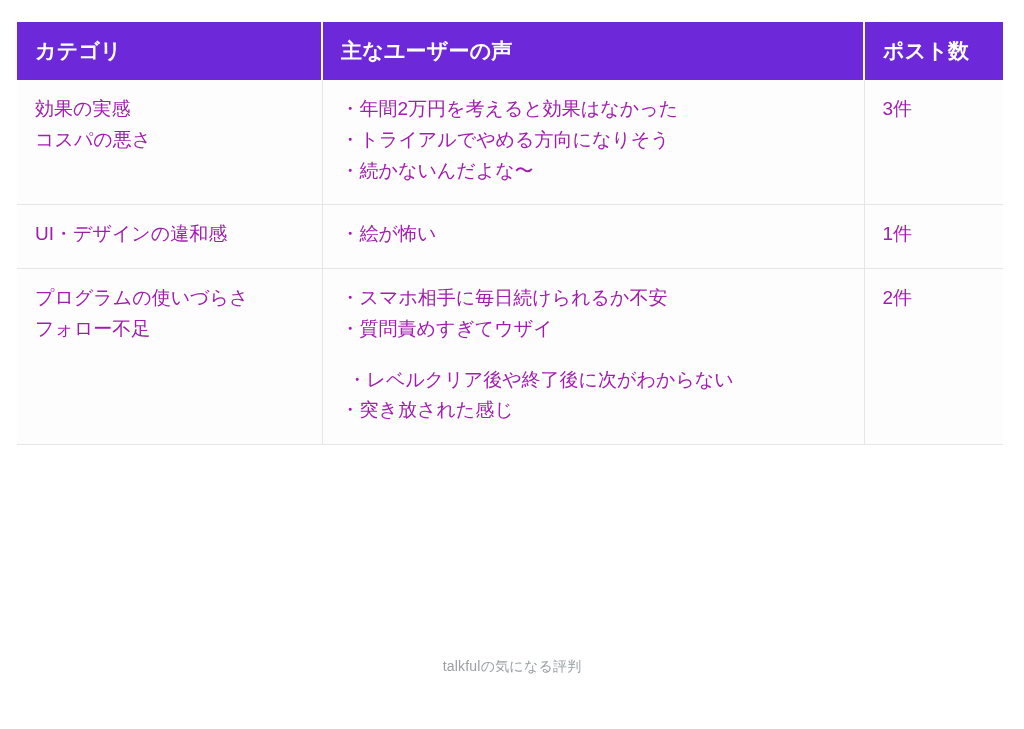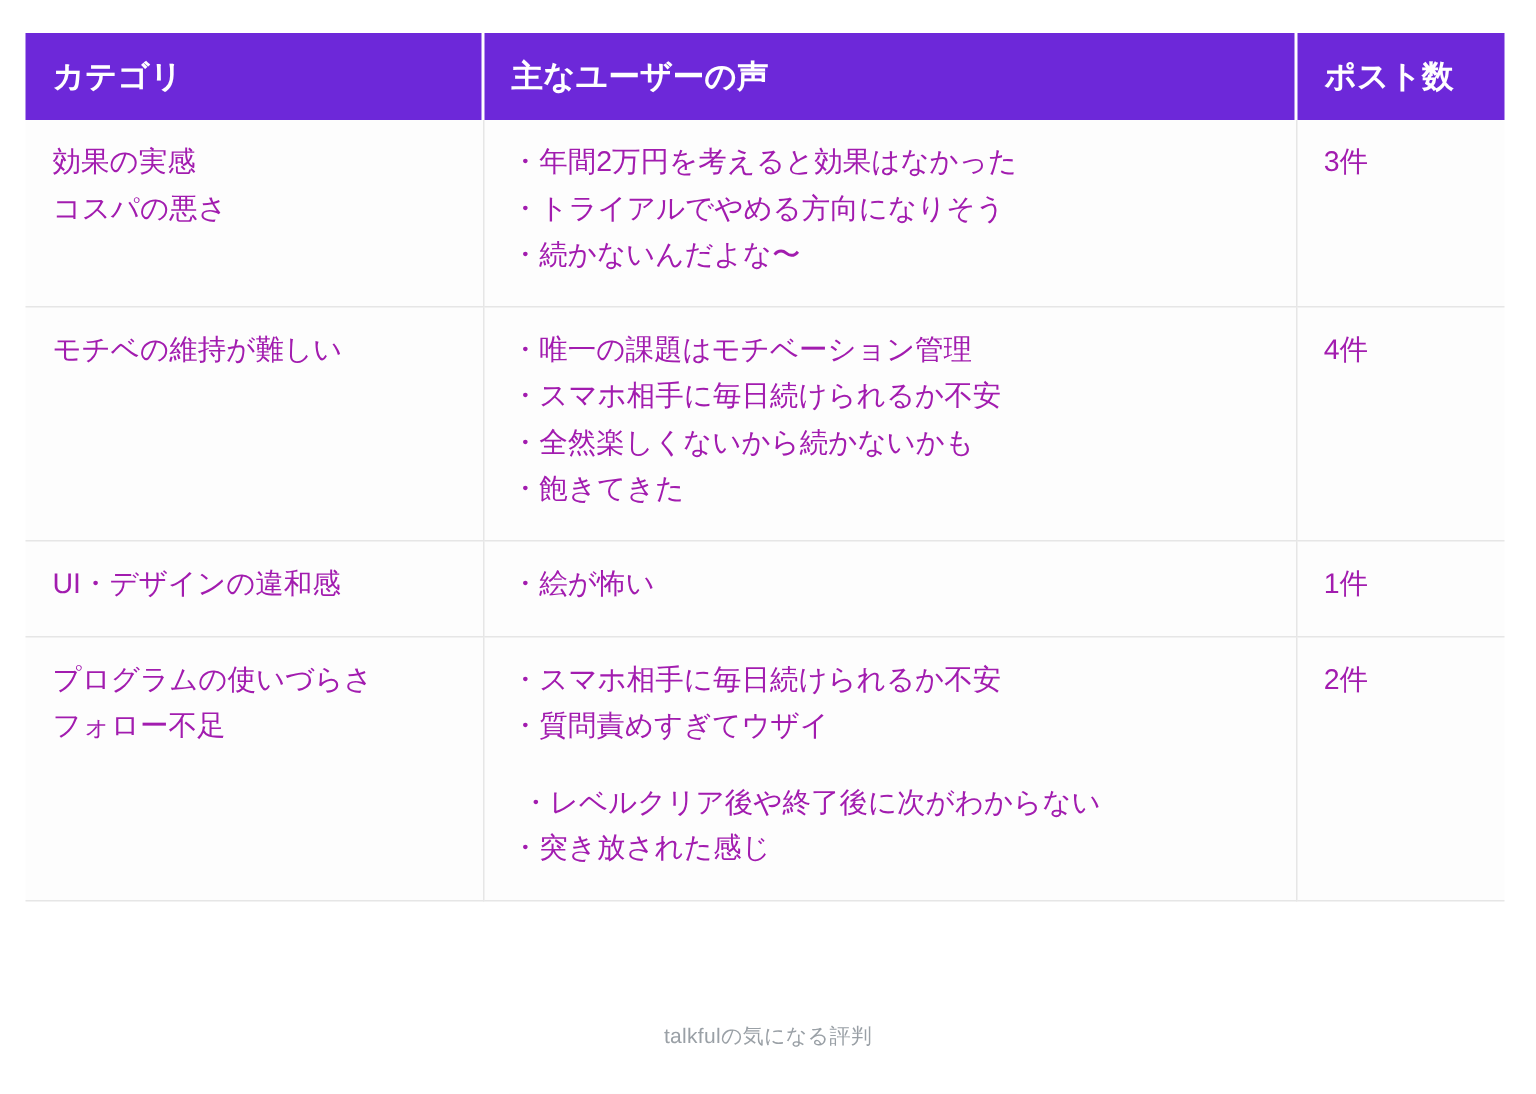--- a/index.html
+++ b/index.html
@@ -72,21 +72,21 @@
   tbody td.cat-cell  { font-size: 19px; }
   tbody td.count-cell{ font-size: 19px; white-space: nowrap; }
 
   .cat-line { display: block; }
   .voice-line { display: block; white-space: nowrap; }
   .voice-line.indent { padding-left: 7px; margin-top: 20px; }
 
   .caption {
     position: absolute;
     left: 0;
-    top: 682px;
+    top: 658px;
     width: 1024px;
     text-align: center;
     font-size: 14px;
     color: #9aa0a6;
     letter-spacing: 0.2px;
   }
 </style>
 </head>
 <body>
 
@@ -114,32 +114,20 @@
             </td>
             <td class="voice-cell">
               <span class="voice-line">・年間2万円を考えると効果はなかった</span>
               <span class="voice-line">・トライアルでやめる方向になりそう</span>
               <span class="voice-line">・続かないんだよな〜</span>
             </td>
             <td class="count-cell">3件</td>
           </tr>
           <tr>
             <td class="cat-cell">
-              <span class="cat-line">モチベの維持が難しい</span>
-            </td>
-            <td class="voice-cell">
-              <span class="voice-line">・唯一の課題はモチベーション管理</span>
-              <span class="voice-line">・スマホ相手に毎日続けられるか不安</span>
-              <span class="voice-line">・全然楽しくないから続かないかも</span>
-              <span class="voice-line">・飽きてきた</span>
-            </td>
-            <td class="count-cell">4件</td>
-          </tr>
-          <tr>
-            <td class="cat-cell">
               <span class="cat-line">UI・デザインの違和感</span>
             </td>
             <td class="voice-cell">
               <span class="voice-line">・絵が怖い</span>
             </td>
             <td class="count-cell">1件</td>
           </tr>
           <tr>
             <td class="cat-cell">
               <span class="cat-line">プログラムの使いづらさ</span>

